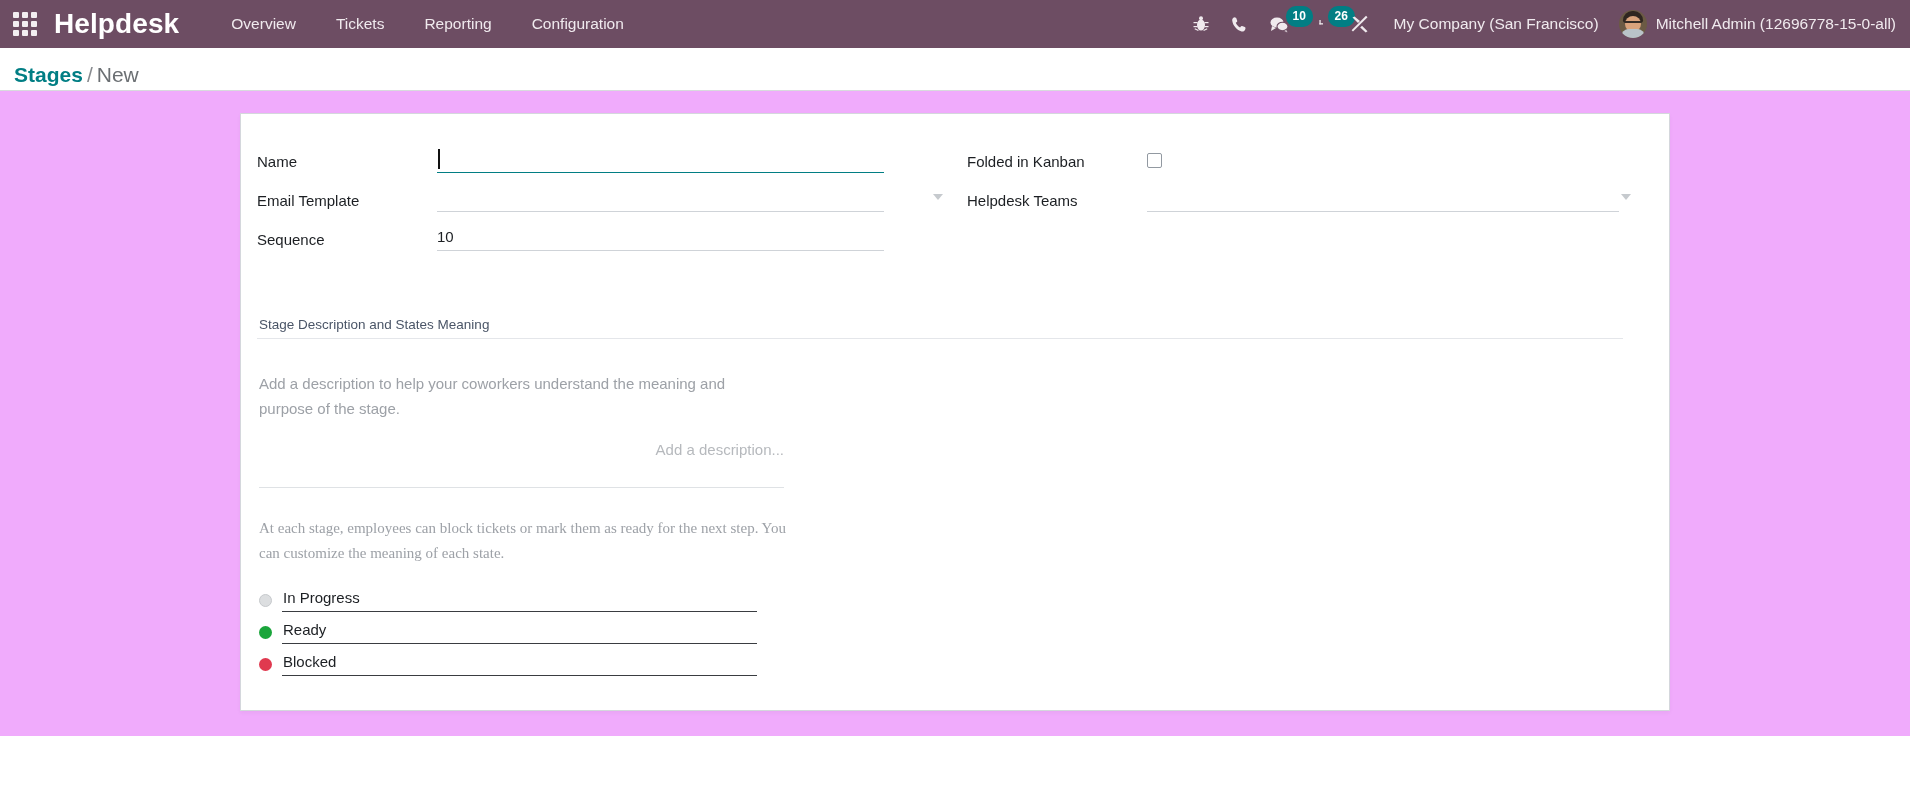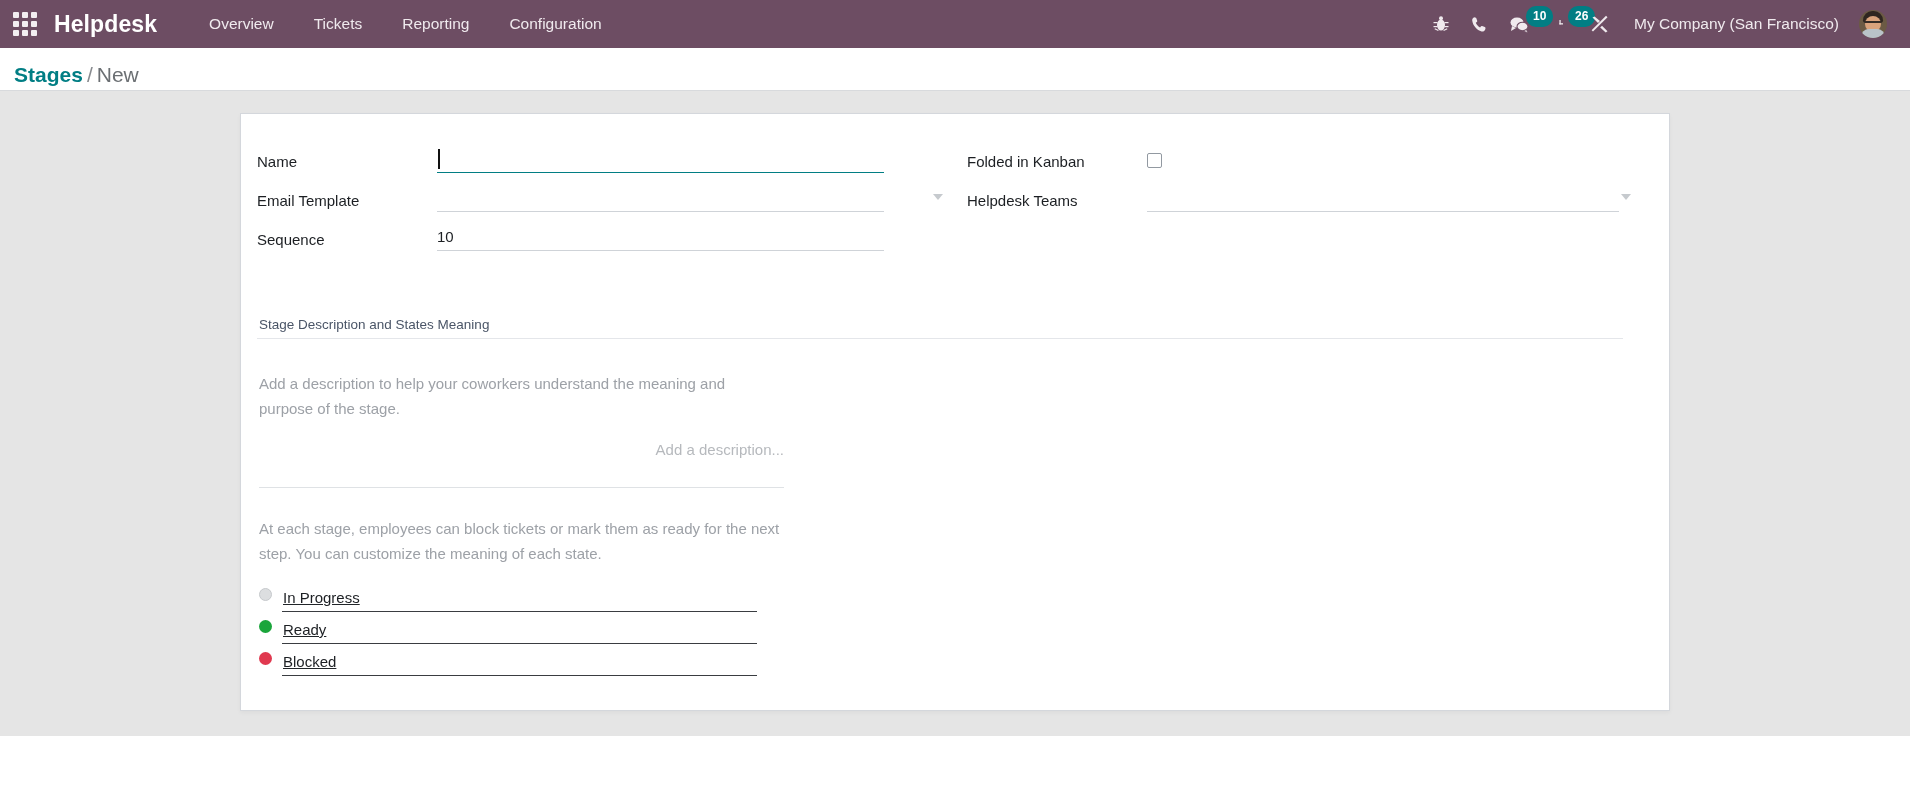--- a/index.html
+++ b/index.html
@@ -40,21 +40,21 @@
     gap: 3px;
   }
   .apps-grid i {
     display: block;
     width: 6px;
     height: 6px;
     background: #f2eef1;
     border-radius: 1px;
   }
   .brand {
-    font-size: 23px;
+    font-size: 28px;
     font-weight: bold;
     color: #ffffff;
     letter-spacing: 0.1px;
     padding: 0 10px 0 4px;
     line-height: 48px;
     cursor: pointer;
   }
   .menu-items {
     display: flex;
     align-items: center;
@@ -207,21 +207,21 @@
     border: 1px solid transparent;
     border-radius: 3px;
     padding: 7px 12px;
     margin-left: 8px;
     cursor: pointer;
     line-height: 1;
   }
 
   
   .sheet-bg {
-    background: #e5e5e5;
+    background: #f0abfc;
     height: 645px;
     padding-top: 22px;
     box-sizing: border-box;
   }
   .sheet {
     width: 1430px;
     margin: 0 auto;
     background: #ffffff;
     border: 1px solid #d4d7dc;
     box-shadow: 0 2px 4px rgba(0,0,0,0.04);
@@ -342,31 +342,31 @@
     font-size: 15px;
     color: #b6b9bd;
     line-height: 22px;
     cursor: text;
     min-height: 22px;
     text-align: right;
   }
   .help-text.second {
     margin-top: 28px;
     width: 530px;
+    font-family: Liberation Serif, serif;
   }
 
   .states {
     margin-top: 22px;
     padding-left: 2px;
   }
   .state-row {
     display: flex;
-    align-items: flex-start;
+    align-items: center;
     margin-bottom: 8px;
-    text-decoration: underline;
   }
   .dot {
     width: 13px;
     height: 13px;
     border-radius: 50%;
     flex: none;
     margin-right: 10px;
     box-sizing: border-box;
   }
   .dot.grey { background: #dcdee0; border: 1px solid #c6c9cc; }
@@ -465,20 +465,21 @@
 
     <div class="company-name">My Company (San Francisco)</div>
 
     <div class="user-menu">
       <span class="avatar">
         <span class="ava-hair"></span>
         <span class="ava-face"></span>
         <span class="ava-glass"></span>
         <span class="ava-body"></span>
       </span>
+      <span class="user-name">Mitchell Admin (12696778-15-0-all)</span>
     </div>
 
   </div>
 </div>
 
 <div class="control-panel">
   <div class="breadcrumb">
     <span class="crumb-link">Stages</span><span class="crumb-sep">/</span><span class="crumb-current">New</span>
   </div>
 </div>

